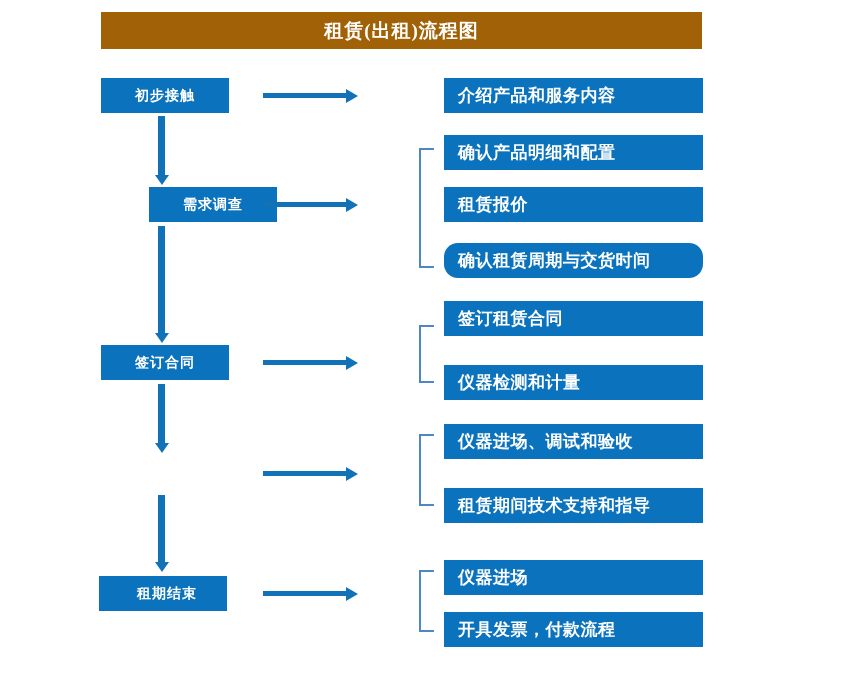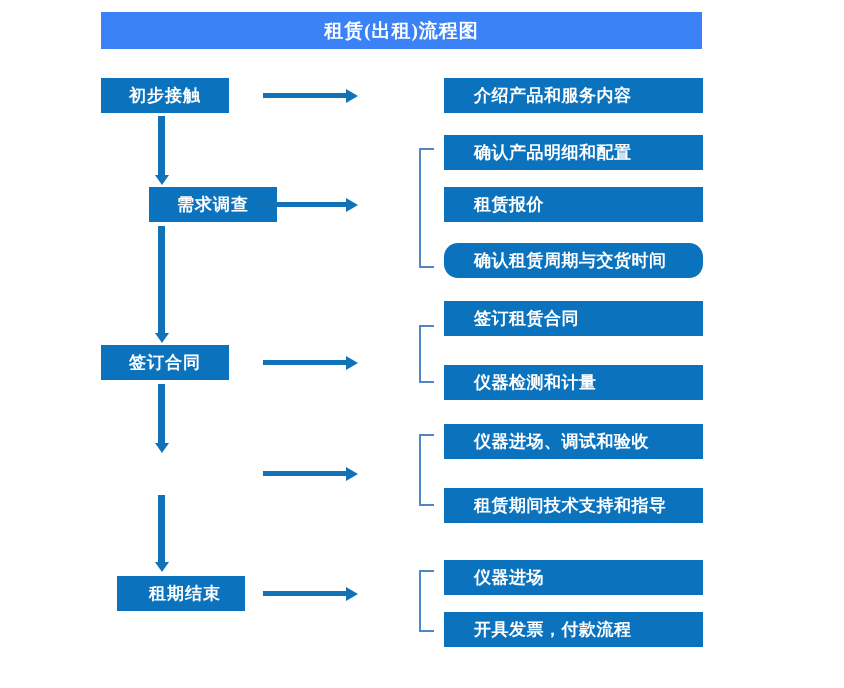--- a/index.html
+++ b/index.html
@@ -16,21 +16,21 @@
     overflow: hidden;
   }
 
   
   .title-bar {
     position: absolute;
     left: 101px;
     top: 12px;
     width: 601px;
     height: 37px;
-    background: #3b82f6;
+    background: #a16207;
     color: #ffffff;
     font-size: 19px;
     font-weight: bold;
     display: flex;
     align-items: center;
     justify-content: center;
     letter-spacing: 1px;
   }
 
   
@@ -40,29 +40,29 @@
     color: #ffffff;
     font-weight: bold;
     display: flex;
     align-items: center;
     box-sizing: border-box;
   }
   .node.left {
     width: 128px;
     height: 35px;
     justify-content: center;
-    font-size: 17px;
+    font-size: 14px;
     letter-spacing: 1px;
   }
   .node.right {
     left: 444px;
     width: 259px;
     height: 35px;
     justify-content: flex-start;
-    padding-left: 30px;
+    padding-left: 14px;
     font-size: 17px;
     letter-spacing: 0.5px;
   }
 
   
   .v-arrow {
     position: absolute;
     width: 7px;
     background: #1272b8;
   }
@@ -122,21 +122,21 @@
 
   <div class="node left" style="left:101px; top:187px;margin-left:48px;">
     <span>需求调查</span>
   </div>
 
   <div class="node left" style="left:101px; top:345px;">
     <span>签订合同</span>
   </div>
 
 
-  <div class="node left" style="left:117px; top:576px;padding-left:8px;">
+  <div class="node left" style="left:99px; top:576px;padding-left:8px;">
     <span>租期结束</span>
   </div>
 
   <div class="v-arrow" style="left:158px; top:116px; height:60px;"></div>
   <div class="v-arrow" style="left:158px; top:226px; height:108px;"></div>
   <div class="v-arrow" style="left:158px; top:384px; height:60px;"></div>
   <div class="v-arrow" style="left:158px; top:495px; height:68px;"></div>
 
   <div class="h-arrow" style="left:263px; top:93px;  width:84px;"></div>
   <div class="h-arrow" style="left:263px; top:202px; width:84px;"></div>

